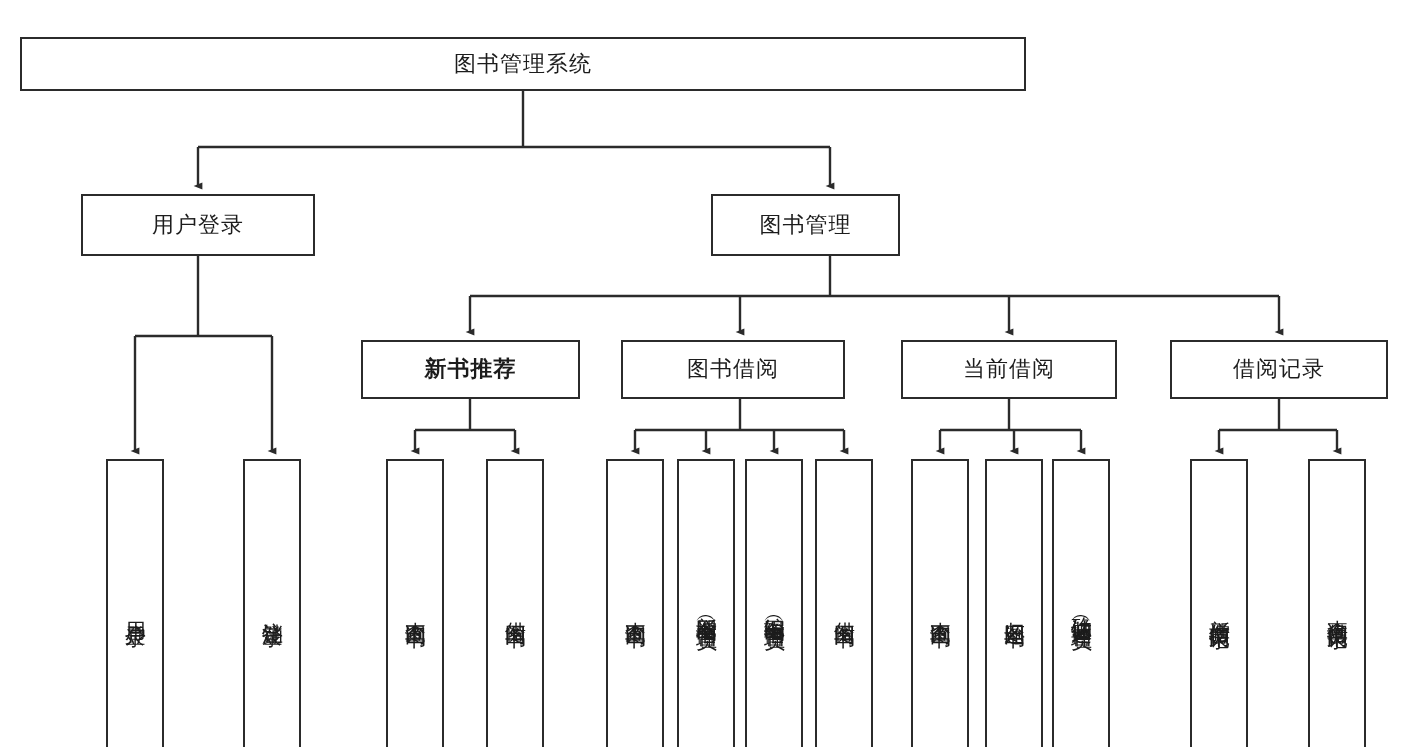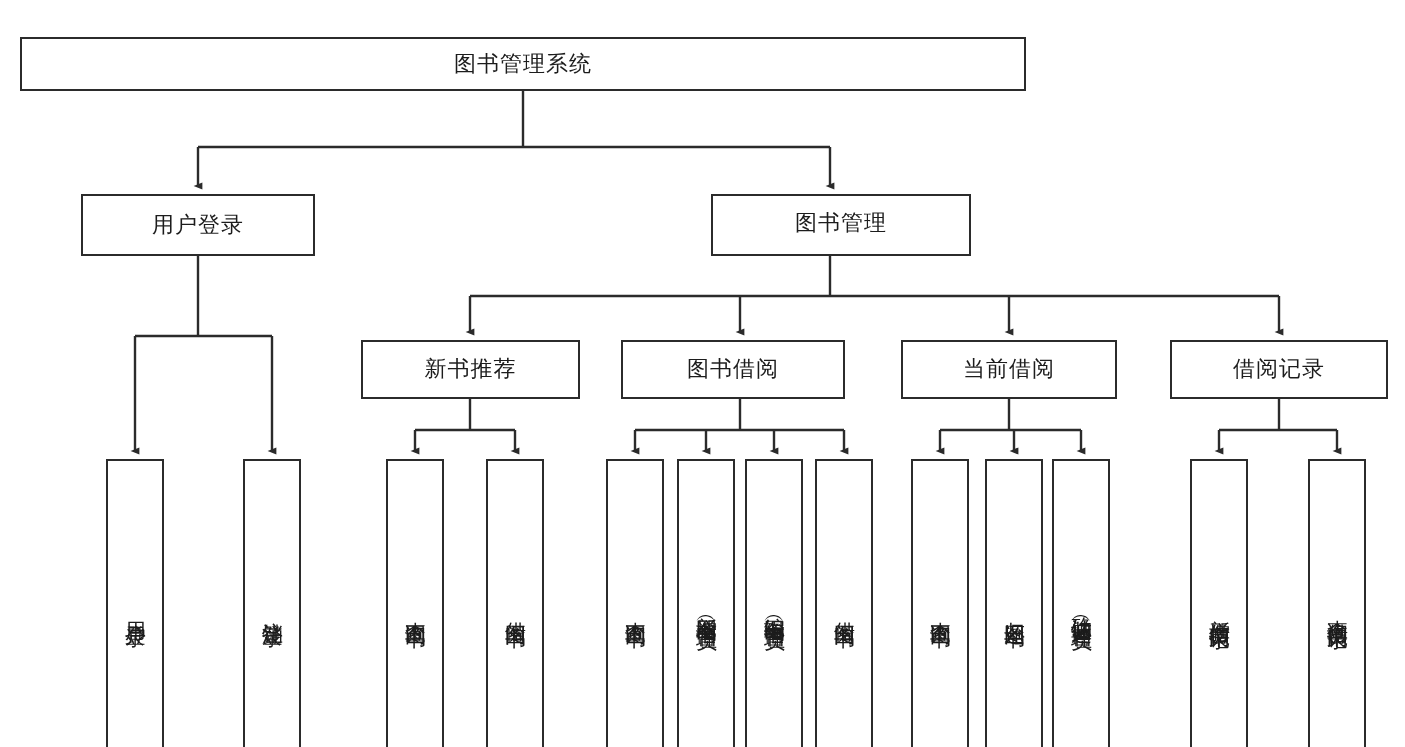--- a/index.html
+++ b/index.html
@@ -123,25 +123,25 @@
     </g>
   </svg>
 
   <div class="node horiz" style="left: 20px; top: 13px; width: 1006px; height: 54px;">
     <span>图书管理系统</span>
   </div>
 
   <div class="node horiz" style="left: 81px; top: 170px; width: 234px; height: 62px;">
     <span>用户登录</span>
   </div>
-  <div class="node horiz" style="left: 711px; top: 170px; width: 260px; height: 62px; font-family: Liberation Mono, monospace;">
+  <div class="node horiz" style="left: 711px; top: 170px; width: 189px; height: 62px;">
     <span>图书管理</span>
   </div>
 
-  <div class="node horiz" style="left: 361px; top: 316px; width: 219px; height: 59px;">
+  <div class="node horiz" style="left: 361px; top: 316px; width: 219px; height: 59px; font-weight: bold;">
     <span>新书推荐</span>
   </div>
   <div class="node horiz" style="left: 621px; top: 316px; width: 224px; height: 59px;">
     <span>图书借阅</span>
   </div>
   <div class="node horiz" style="left: 1170px; top: 316px; width: 218px; height: 59px;">
     <span>借阅记录</span>
   </div>
   <div class="node horiz" style="left: 901px; top: 316px; width: 216px; height: 59px;">
     <span>当前借阅</span>

